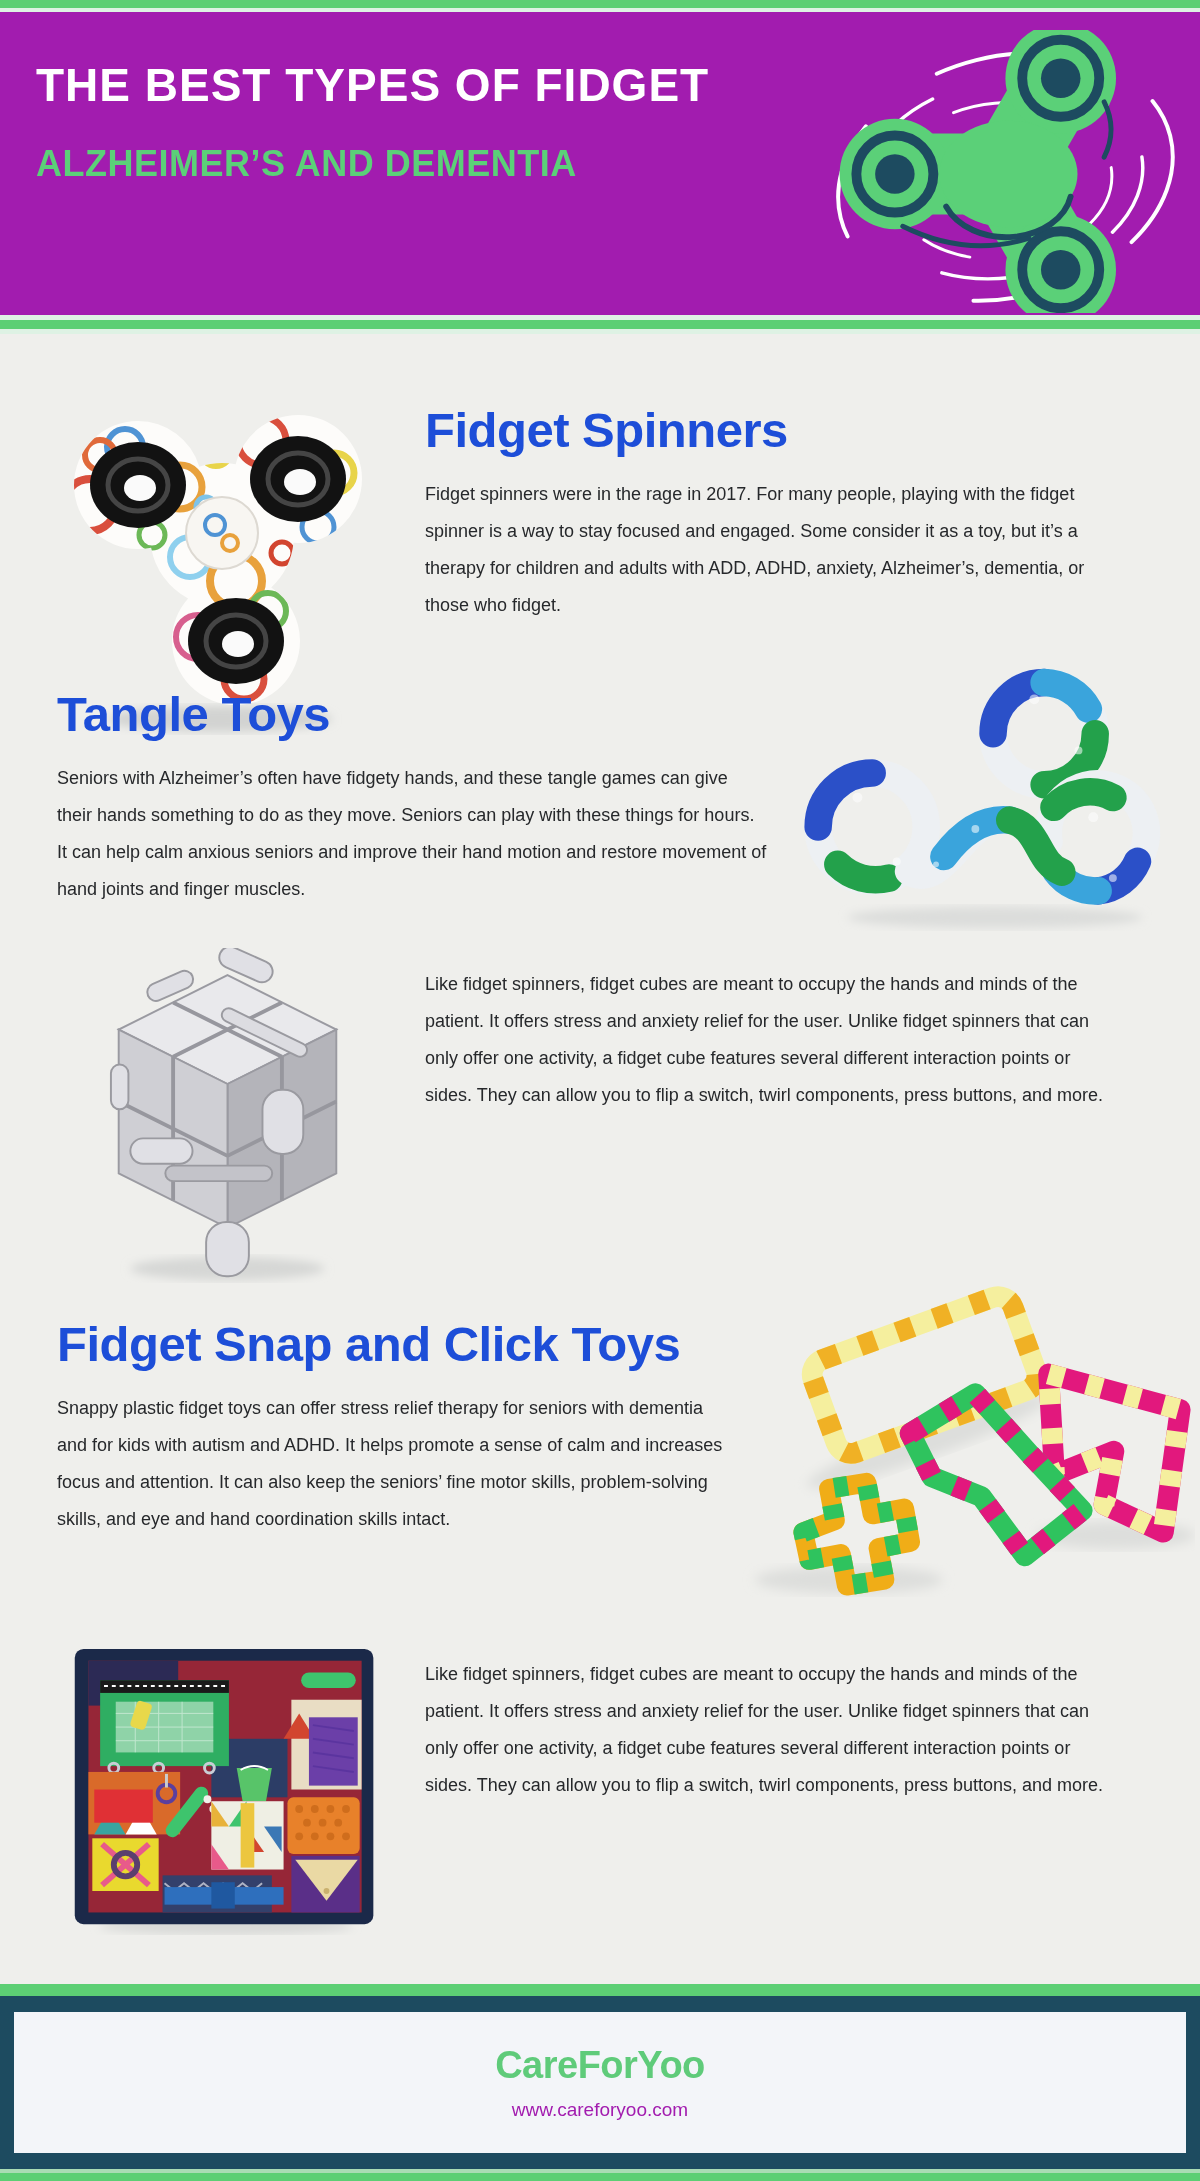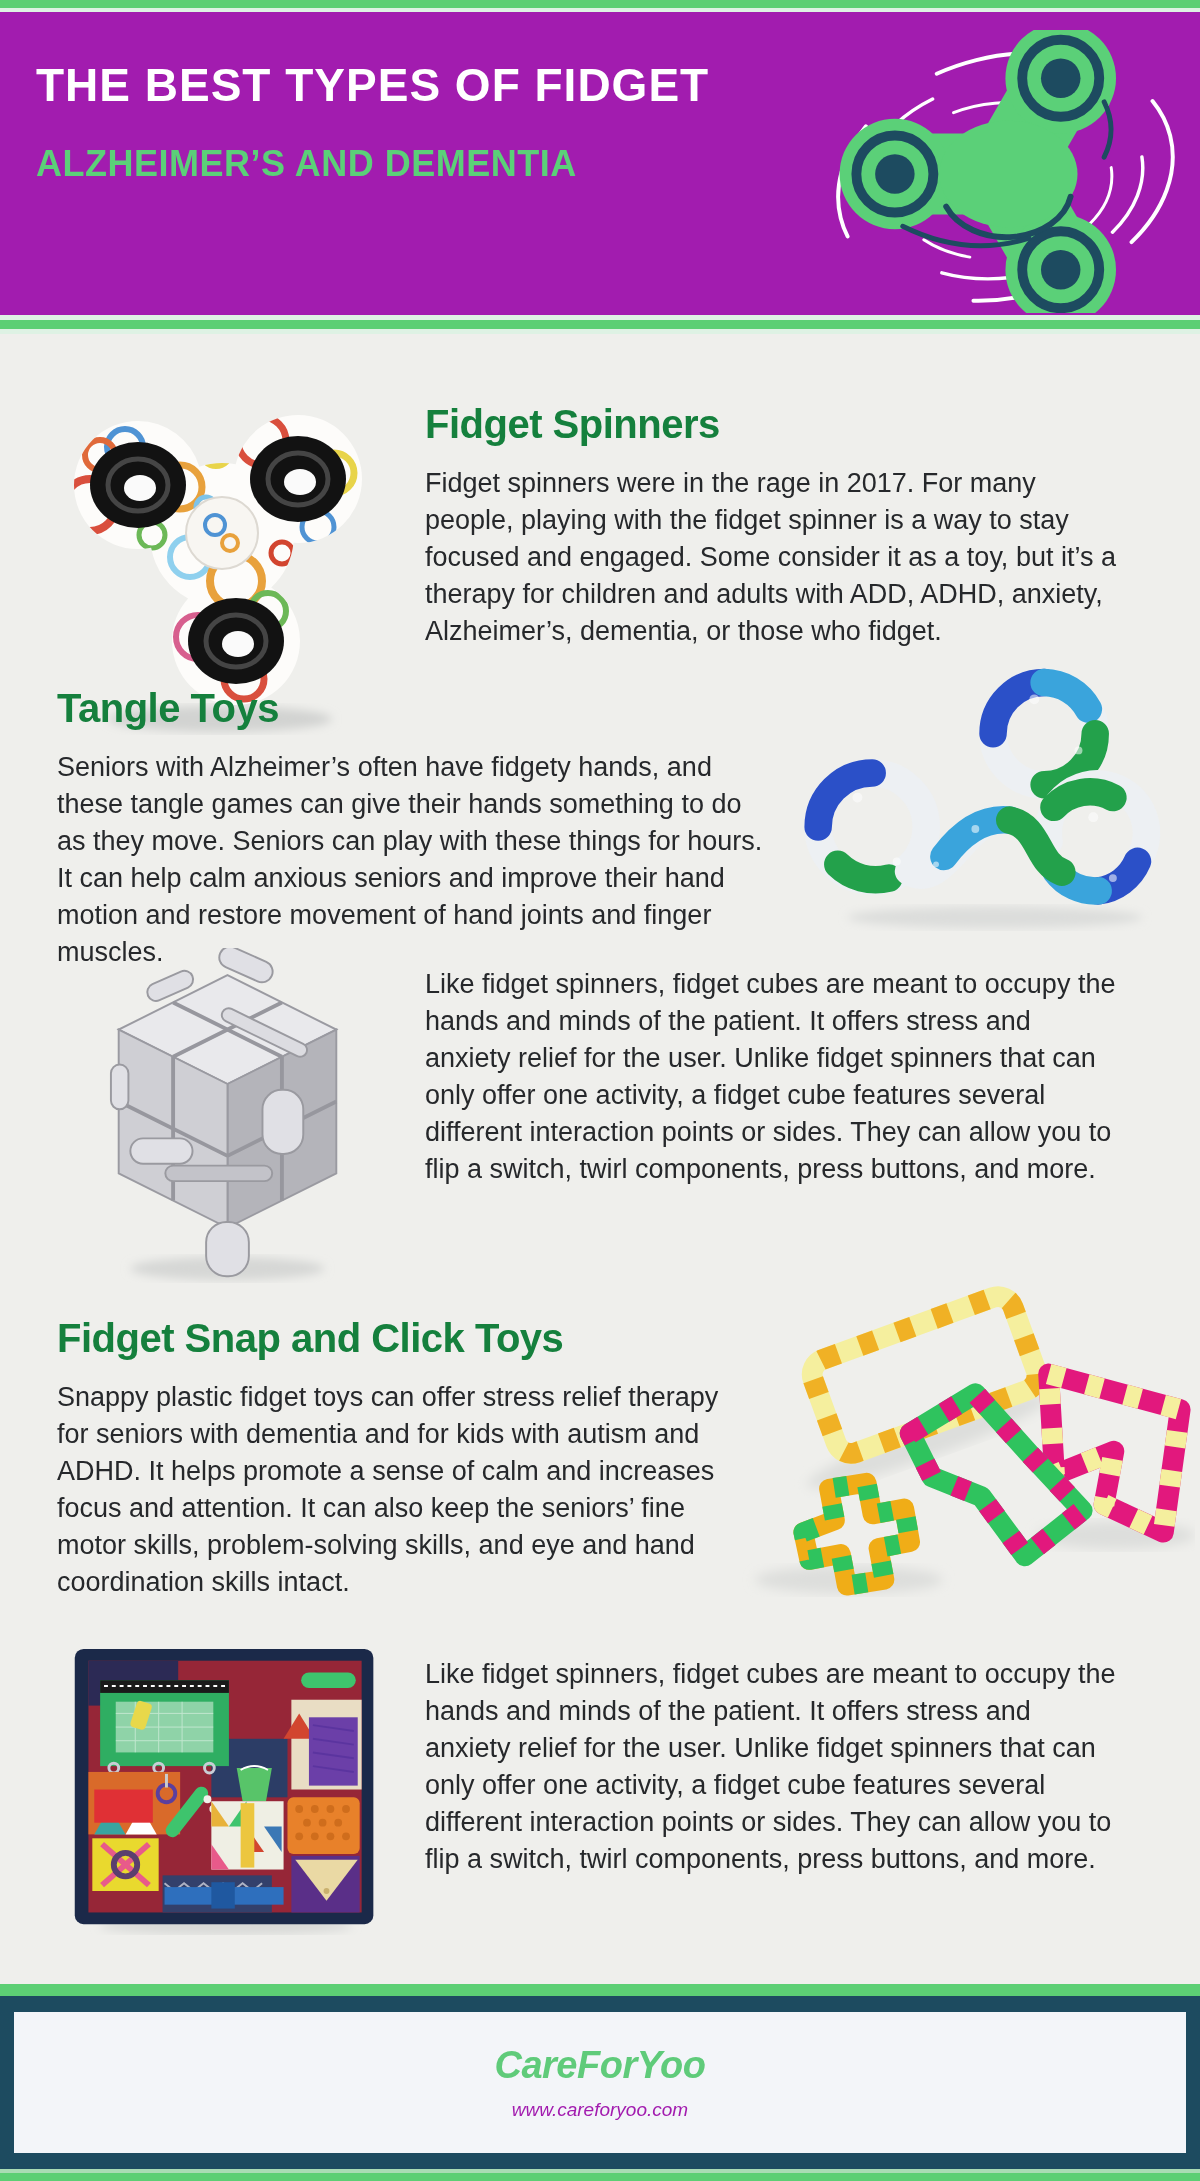--- a/index.html
+++ b/index.html
@@ -9,27 +9,27 @@
   .stripe{position:absolute;left:0;width:1200px;}
 
   
   .header{position:absolute;left:0;top:12px;width:1200px;height:303px;background:#a21caf;padding-left:8px;}
   .header-titles{position:absolute;left:36px;top:34px;}
   .hline{color:#ffffff;font-size:46px;font-weight:bold;letter-spacing:1px;line-height:78px;white-space:nowrap;}
   .hline-green{color:#5bd078;font-size:36px;font-weight:bold;letter-spacing:0.5px;line-height:80px;white-space:nowrap;}
   .header-art{position:absolute;left:808px;top:18px;}
 
   
-  .sec-title{margin:0 0 18px 0;font-size:40px;font-weight:bold;color:#15803d;letter-spacing:-0.5px;}
-  .sec-body{margin:0;font-size:27px;line-height:37px;color:#26282b;}
+  .sec-title{margin:0 0 18px 0;font-size:49px;font-weight:bold;color:#1d4ed8;letter-spacing:-0.5px;}
+  .sec-body{margin:0;font-size:18px;line-height:37px;color:#26282b;}
 
   
   .footer-band{position:absolute;left:0;top:1996px;width:1200px;height:173px;background:#1d4b60;}
   .footer-panel{position:absolute;left:14px;top:16px;width:1172px;height:141px;background:#f3f5f9;
-                display:flex;flex-direction:column;align-items:center;justify-content:center;font-style:italic;}
+                display:flex;flex-direction:column;align-items:center;justify-content:center;}
   .brand{font-size:38px;font-weight:bold;color:#5fcb7a;letter-spacing:-0.5px;}
   .site{font-size:19px;color:#a21caf;margin-top:12px;}
 </style>
 </head>
 <body>
 
 <div class="page">
 
   <div class="stripe" style="top:0;height:8px;background:#5ccf74;"></div>
   <div class="stripe" style="top:8px;height:4px;background:#def2e4;"></div>

